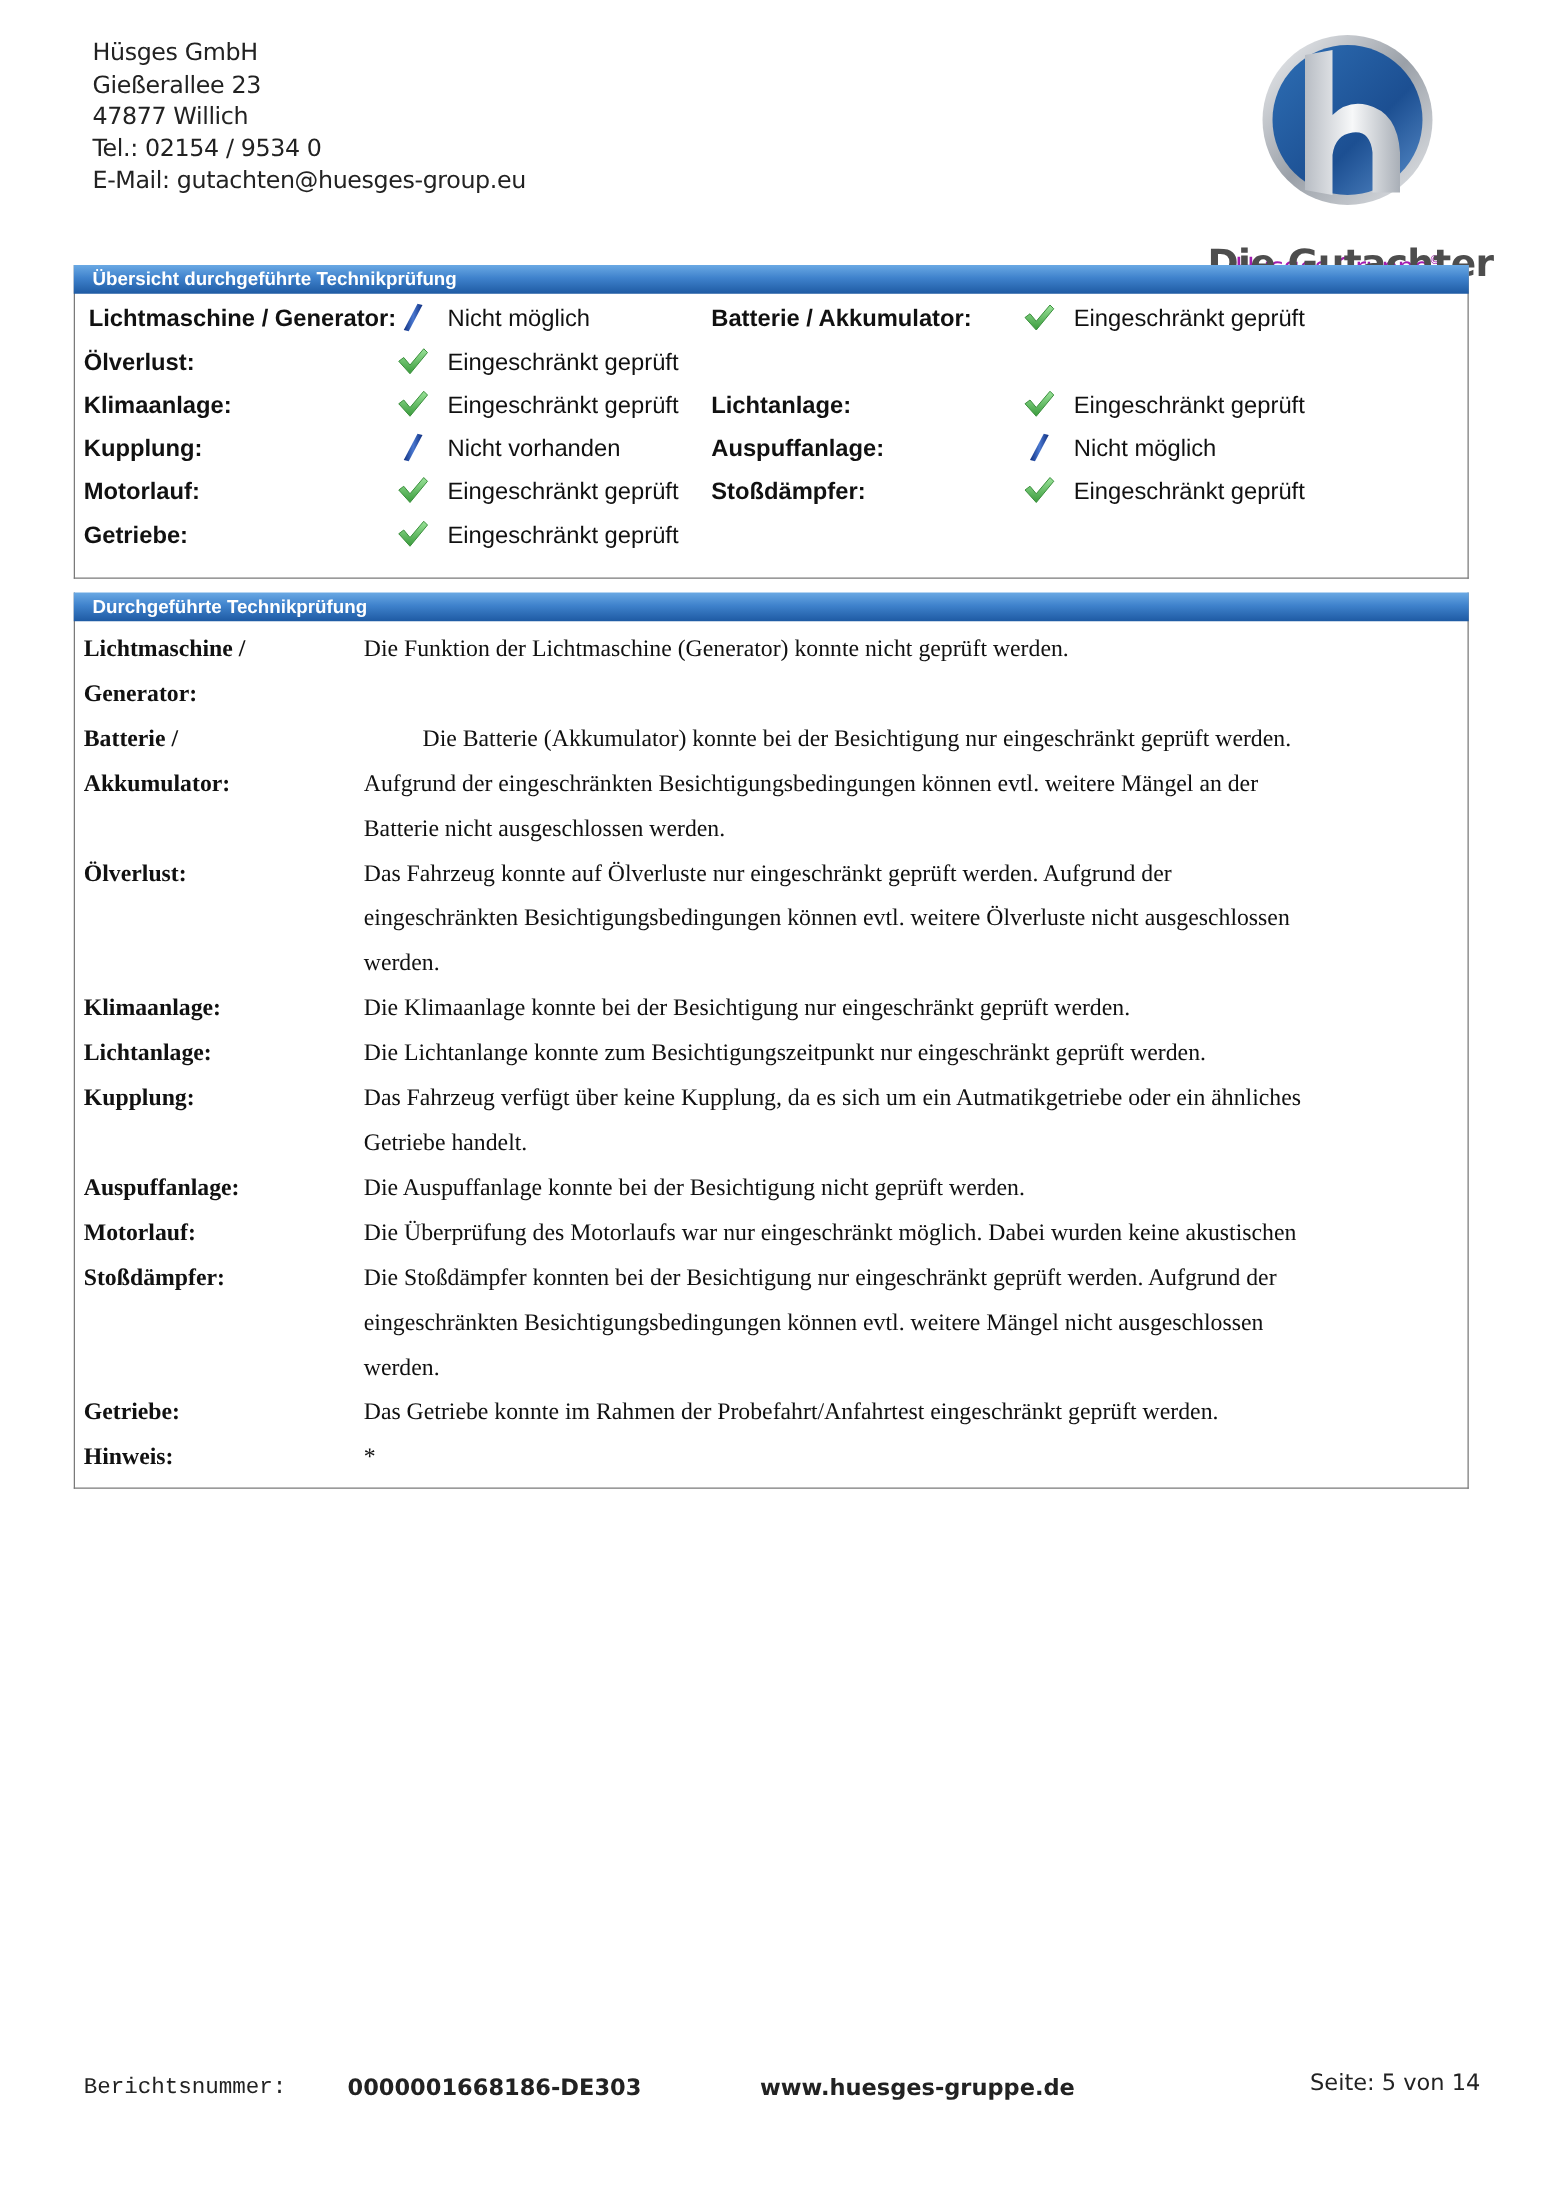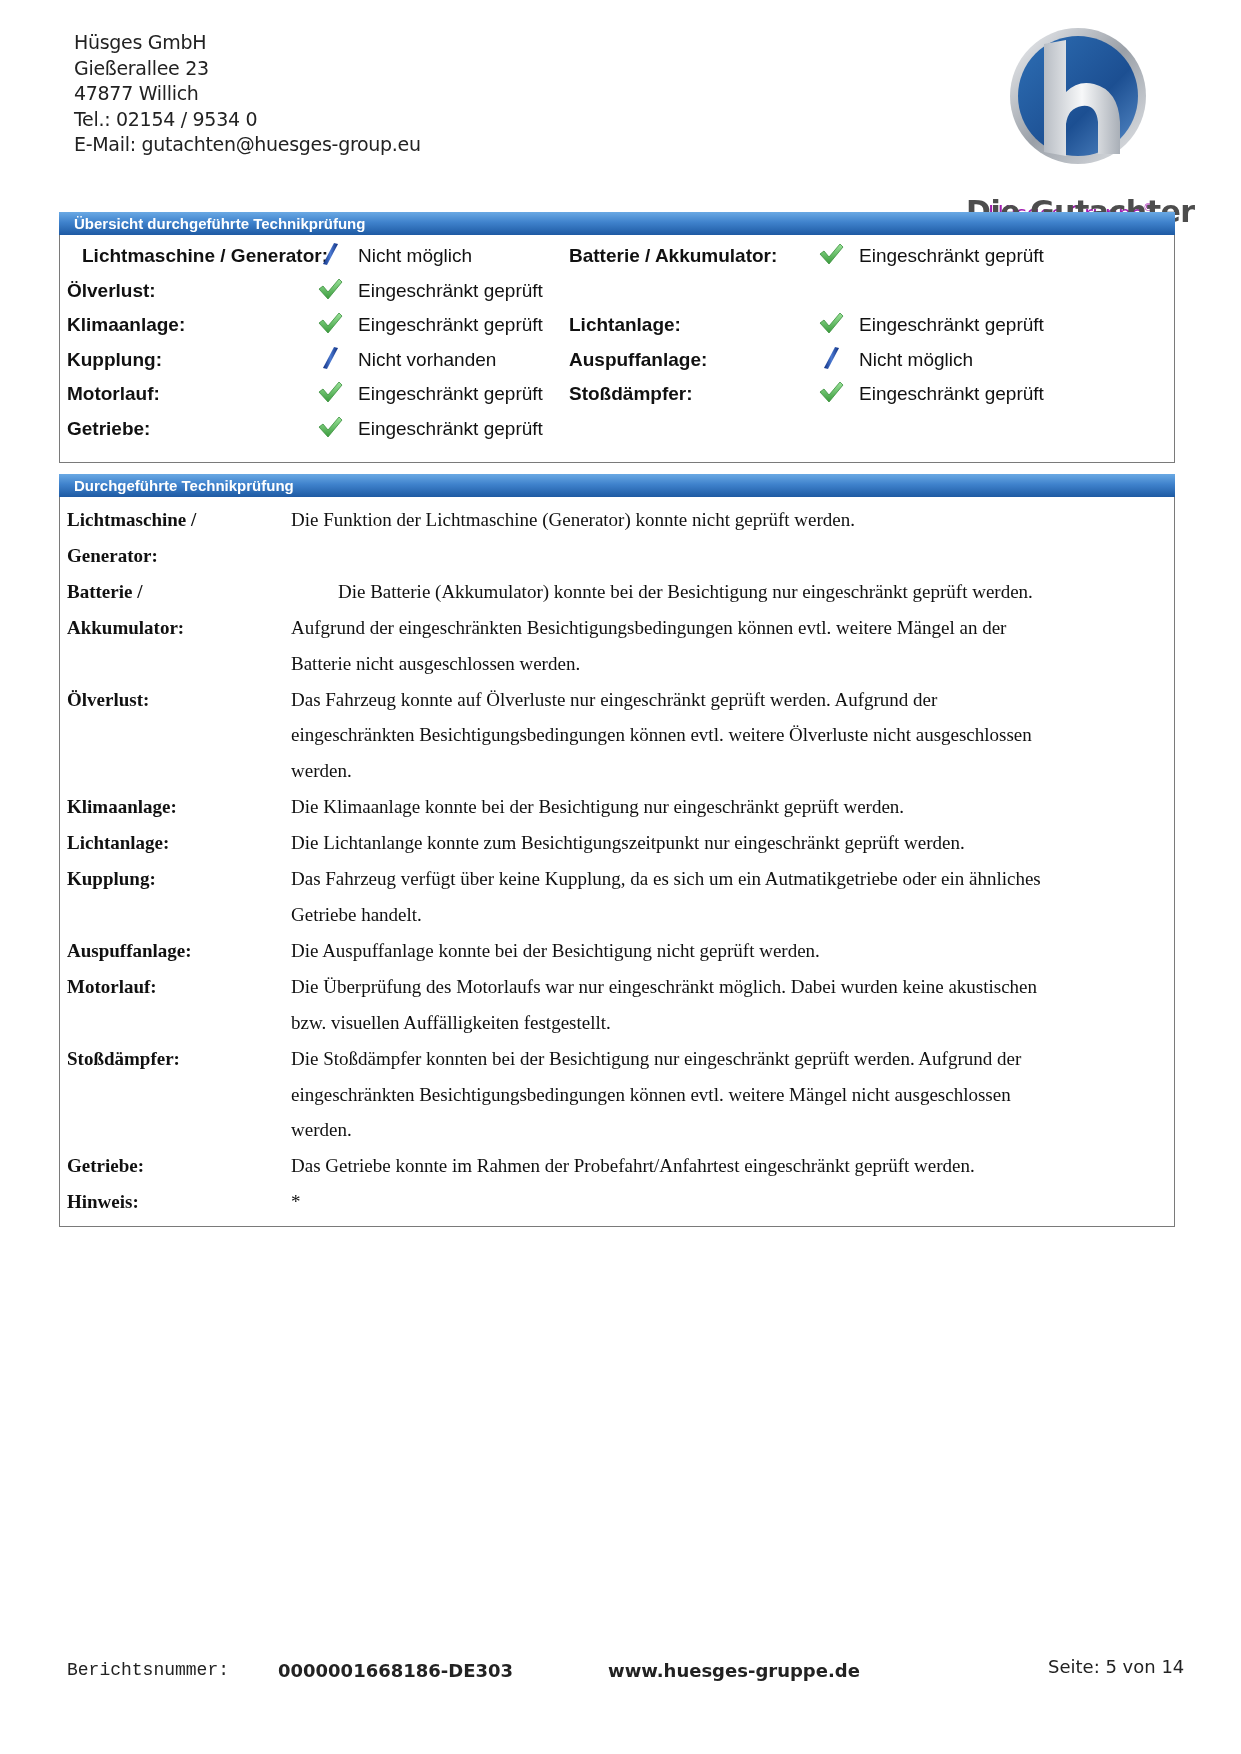--- a/index.html
+++ b/index.html
@@ -64,21 +64,21 @@
     <path d="M84 18 L106 14 L106 66 Q118 54 134 58 Q158 64 160 96 L160 128 L138 128 L138 96 Q136 78 122 80 Q108 82 106 98 L106 130 L84 126 Z" fill="url(#silverh)"></path>
   </svg>
   <div class="sub"><span>Hüsges Gruppe</span><sup>©</sup></div>
   <div class="main">Die Gutachter</div>
 </div>
 
 <div class="box" style="top:212px;">
   <div class="box-header">Übersicht durchgeführte Technikprüfung</div>
   <div class="ov-grid" id="ov-grid">
       <div class="ov-row" style="top: 10px;">
-        <span class="ov-label" style="left: 22px;">Lichtmaschine / Generator:</span>
+        <span class="ov-label" style="left: 11px;">Lichtmaschine / Generator:</span>
         <span class="ov-icon" style="left: 257px;"><svg width="26" height="26" viewBox="0 0 26 26">
             <defs>
               <linearGradient id="gpn" x1="0" y1="0" x2="1" y2="0">
                 <stop offset="0" stop-color="#0f2f80"></stop>
                 <stop offset="0.5" stop-color="#4a78d0"></stop>
                 <stop offset="1" stop-color="#0f2f80"></stop>
               </linearGradient>
             </defs>
             <path d="M17 2 L21 3 L10 24 L6 23 Z" fill="url(#gpn)"></path>
           </svg></span>
@@ -249,24 +249,20 @@
         <div class="det-label"></div>
         <div class="det-text">Getriebe handelt.</div>
       </div>
       <div class="det-row" style="line-height: 35.9px;">
         <div class="det-label">Auspuffanlage:</div>
         <div class="det-text">Die Auspuffanlage konnte bei der Besichtigung nicht geprüft werden.</div>
       </div>
       <div class="det-row" style="line-height: 35.9px;">
         <div class="det-label">Motorlauf:</div>
         <div class="det-text">Die Überprüfung des Motorlaufs war nur eingeschränkt möglich. Dabei wurden keine akustischen</div>
-      </div>
-      <div class="det-row" style="line-height: 35.9px;">
-        <div class="det-label"></div>
-        <div class="det-text">bzw. visuellen Auffälligkeiten festgestellt.</div>
       </div>
       <div class="det-row" style="line-height: 35.9px;">
         <div class="det-label">Stoßdämpfer:</div>
         <div class="det-text">Die Stoßdämpfer konnten bei der Besichtigung nur eingeschränkt geprüft werden. Aufgrund der</div>
       </div>
       <div class="det-row" style="line-height: 35.9px;">
         <div class="det-label"></div>
         <div class="det-text">eingeschränkten Besichtigungsbedingungen können evtl. weitere Mängel nicht ausgeschlossen</div>
       </div>
       <div class="det-row" style="line-height: 35.9px;">

